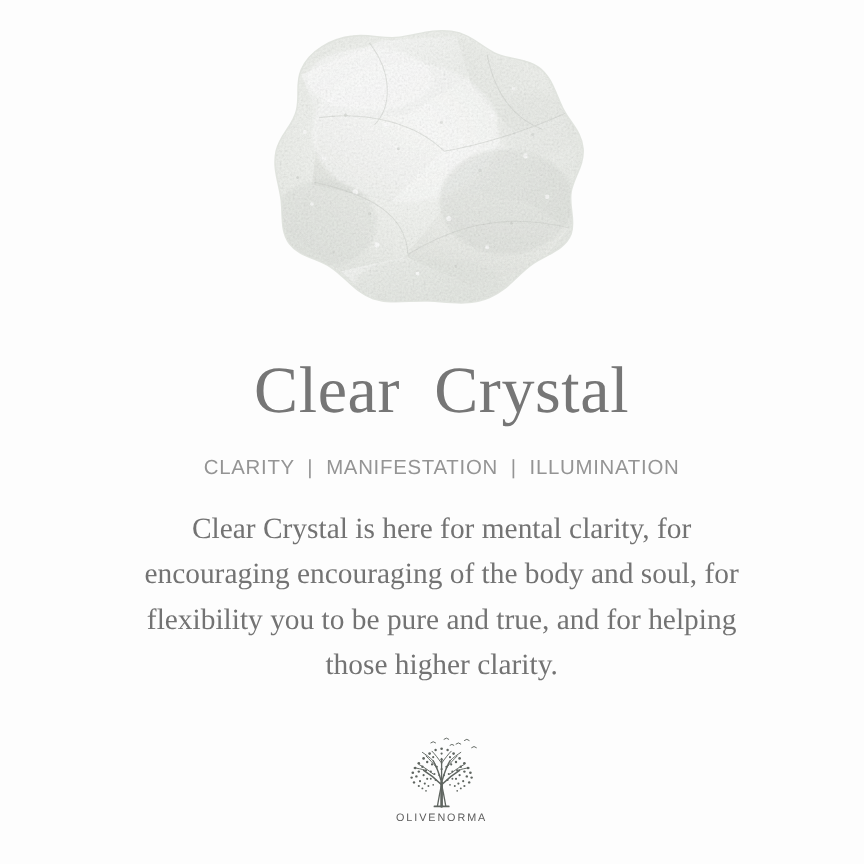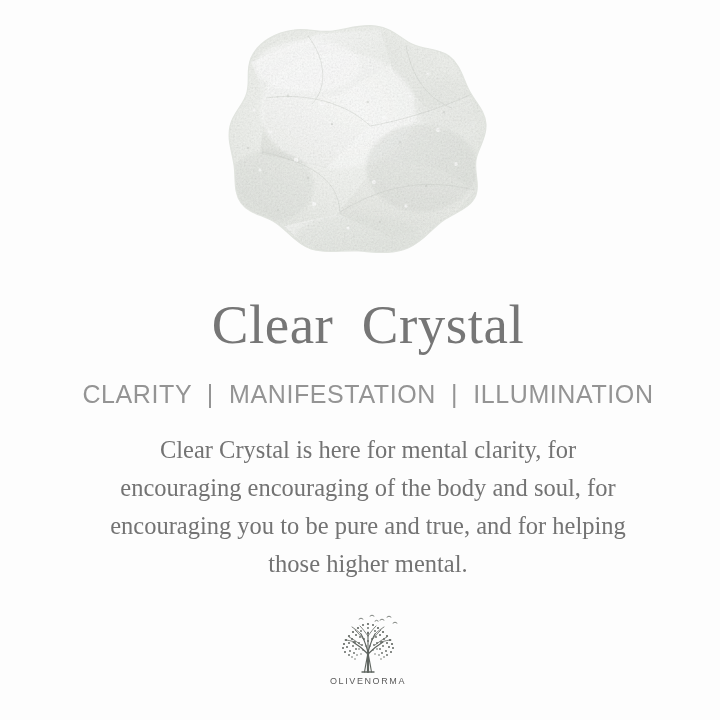--- a/index.html
+++ b/index.html
@@ -52,21 +52,21 @@
     margin: 14px 0 0 0;
     text-align: center;
     white-space: pre;
     font-weight: 400;
   }
 
   
   .keywords {
     margin-top: 26px;
     font-family: "Liberation Sans", sans-serif;
-    font-size: 25px;
+    font-size: 17px;
     font-weight: 300;
     color: #949494;
     letter-spacing: 0.6px;
     text-align: center;
     white-space: pre;
   }
 
   
   .description {
     margin-top: 22px;
@@ -252,22 +252,22 @@
     </svg>
   </div>
 
   <h1 class="title">Clear  Crystal</h1>
 
   <div class="keywords">CLARITY  |  MANIFESTATION  |  ILLUMINATION</div>
 
   <div class="description">
     <span class="line">Clear Crystal is here for mental clarity, for</span>
     <span class="line">encouraging encouraging of the body and soul, for</span>
-    <span class="line">encouraging you to be pure and true, and for helping</span>
-    <span class="line">those higher mental.</span>
+    <span class="line">flexibility you to be pure and true, and for helping</span>
+    <span class="line">those higher clarity.</span>
   </div>
 
   <div class="logo">
     <svg class="logo-mark" viewBox="0 0 86 62" aria-label="tree logo">
       <g stroke="#5f6560" fill="none" stroke-width="0.8" stroke-linecap="round">
 
         <path d="M43,60 L43,40" stroke-width="2.2"></path>
         <path d="M39.5,60 C40.5,54 41.5,48 43,42" stroke-width="1.1"></path>
         <path d="M46.5,60 C45.5,54 44.5,48 43,42" stroke-width="1.1"></path>
         <path d="M37,60 L49,60" stroke-width="1.4"></path>

